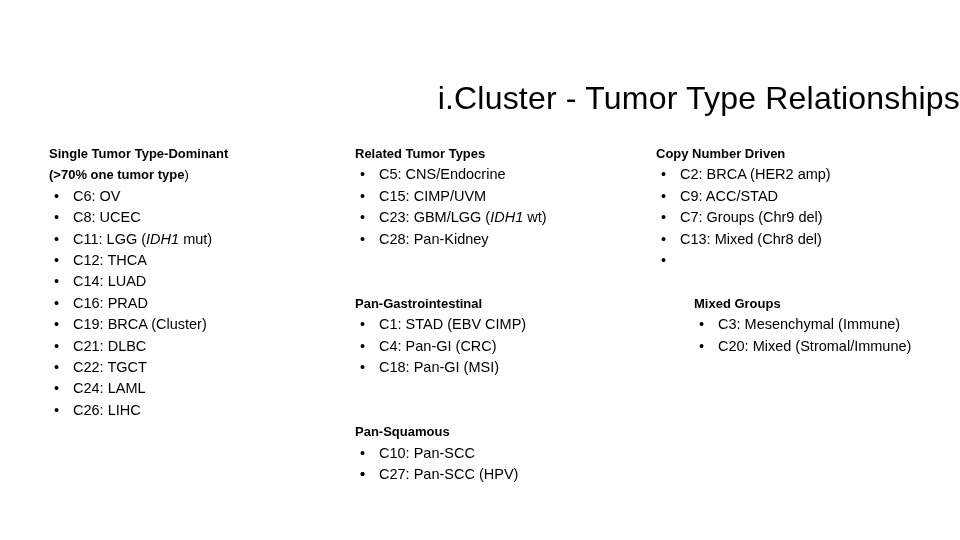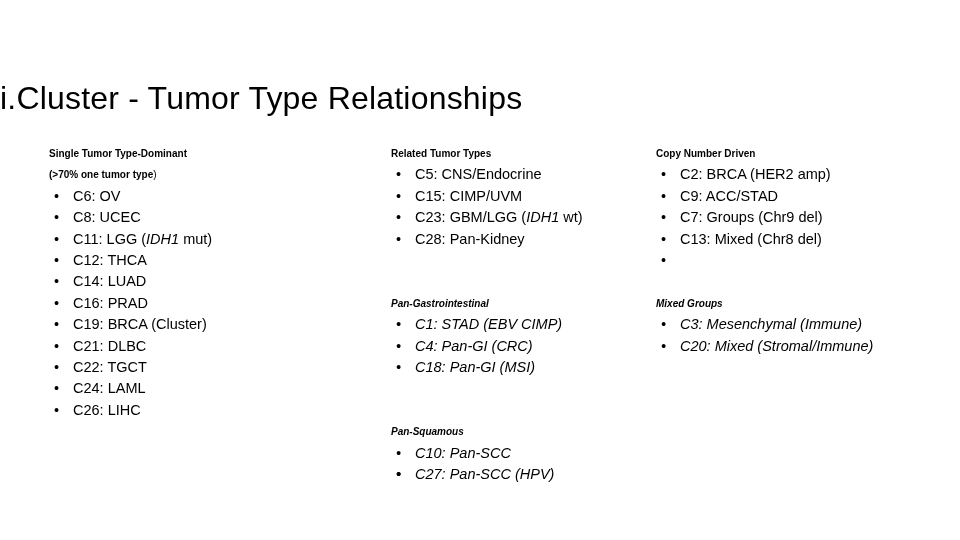--- a/index.html
+++ b/index.html
@@ -17,21 +17,21 @@
     color: #000000;
     -webkit-font-smoothing: antialiased;
   }
 
   
   .slide-title {
     position: absolute;
     left: 0;
     top: 57px;
     width: 960px;
-    text-align: left;
+    text-align: right;
     font-size: 32px;
     font-weight: 400;
     line-height: 40px;
     letter-spacing: 0.2px;
     white-space: nowrap;
   }
 
   
   .columns {
     position: absolute;
@@ -40,30 +40,30 @@
     width: 960px;
     height: 380px;
   }
   .column {
     position: absolute;
     top: 0;
     font-size: 14.5px;
     line-height: 21.4px;
   }
   .col-1 { left: 49px;  width: 300px; }
-  .col-2 { left: 355px; width: 300px; margin-left: 36px; }
+  .col-2 { left: 355px; width: 300px; }
   .col-3 { left: 656px; width: 300px; }
 
   
   .group { margin: 0; }
-  .group + .group { margin-top: 0; font-style: italic; }
+  .group + .group { margin-top: 0; }
 
   .group-title {
     font-weight: bold;
-    font-size: 10px;
+    font-size: 13px;
     line-height: 21.4px;
     white-space: nowrap;
   }
   .group-title .light {
     font-weight: normal;
   }
 
   .bullet-list {
     list-style: none;
     margin: 0;
@@ -81,21 +81,21 @@
     left: 5px;
     top: 0;
     font-size: 14.5px;
     line-height: 21.4px;
   }
   .bullet-item i { font-style: italic; }
 
   
   .col-2 .group-gastro  { margin-top: 42.8px; }
   .col-2 .group-squam   { margin-top: 42.8px; }
-  .col-3 .group-mixed   { margin-top: 42.8px; }
+  .col-3 .group-mixed   { margin-top: 42.8px; margin-left: 38px; }
 </style>
 </head>
 <body style="background: rgb(255, 255, 255); color: rgb(0, 0, 0);">
 
 <h1 class="slide-title">i.Cluster - Tumor Type Relationships</h1>
 
 <div class="columns">
 
   <div class="column col-1">
     <div class="group group-single">

